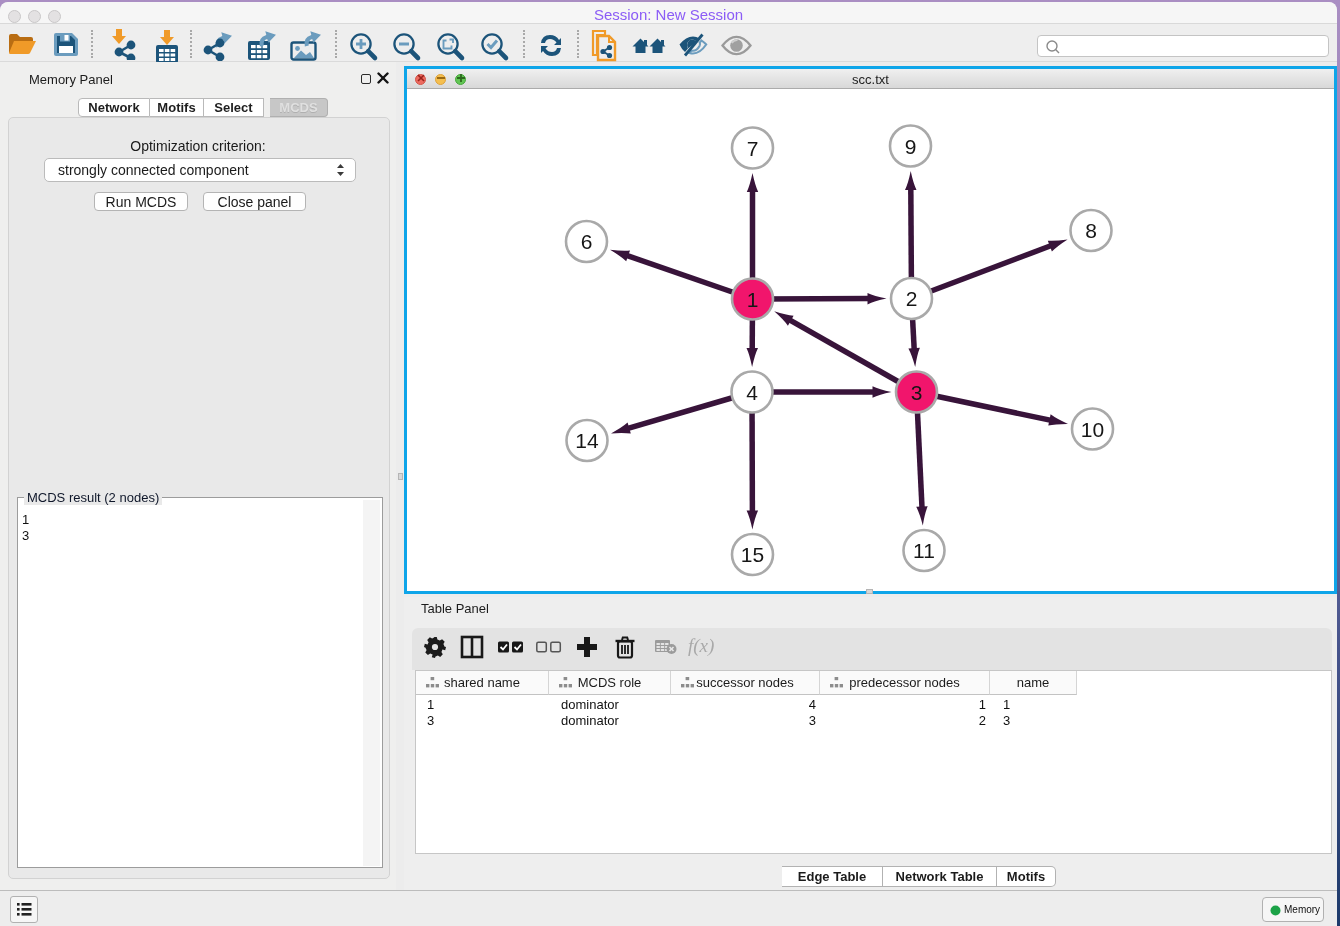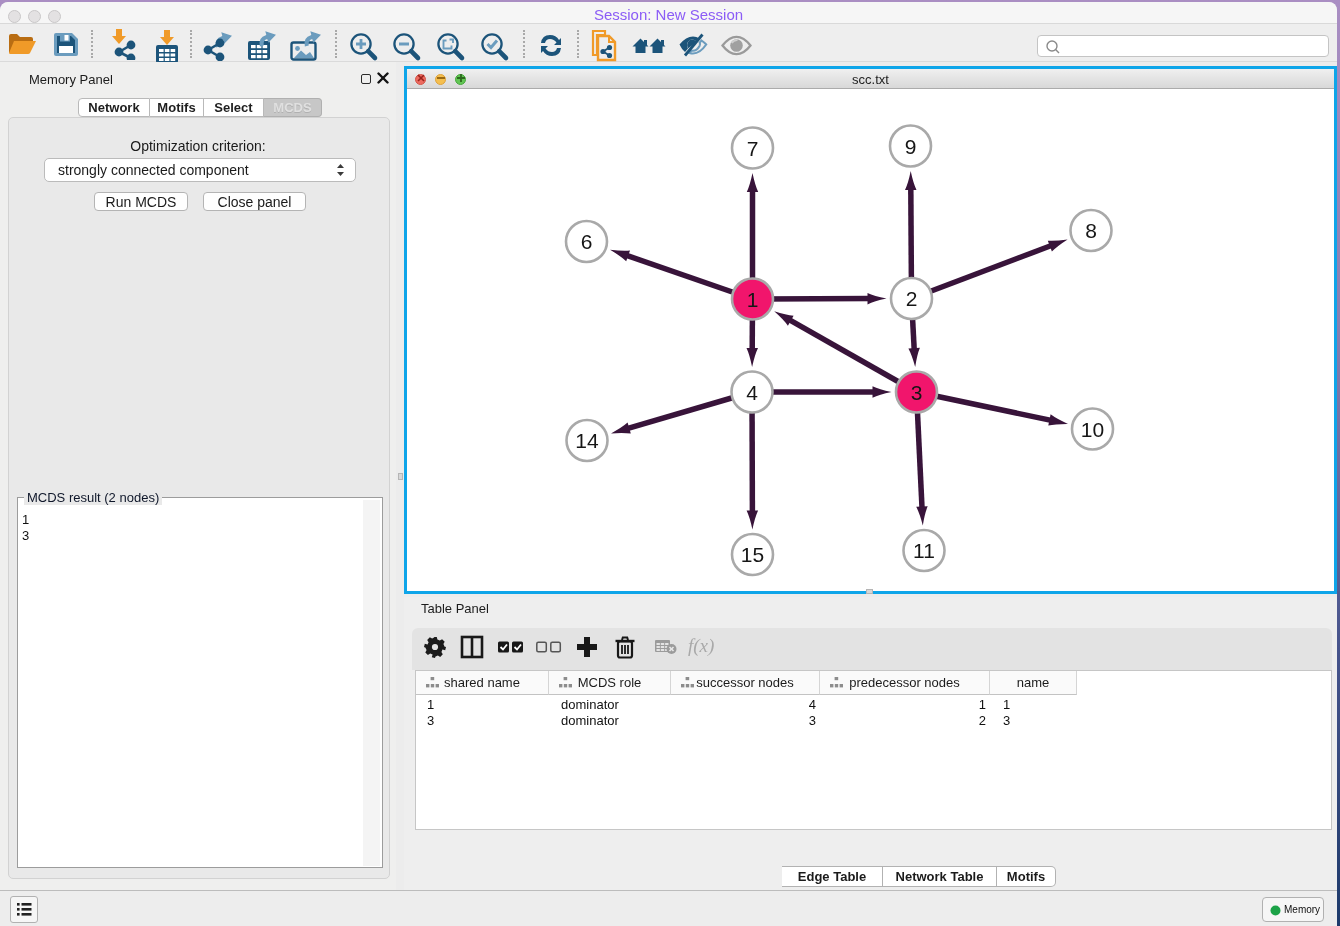--- a/index.html
+++ b/index.html
@@ -28,21 +28,21 @@
 #cptitle { position:absolute; left:29px; top:10px; font-size:13px; color:#1c1c1c; }
 .minbox { position:absolute; width:10px; height:10px; border:1.6px solid #2a2a2a; border-radius:2px; }
 #cpbody { position:absolute; left:8px; top:55px; width:382px; height:762px;
   background:#e9e9e9; border:1px solid #d2d2d2; border-radius:5px; }
 .tabs { position:absolute; display:flex; }
 .tab { height:19px; background:#fff; border:1px solid #b9b9b9; border-left:none;
   font-size:13px; font-weight:bold; color:#1e1e1e; text-align:center;
   line-height:18px; }
 .tab.first { border-left:1px solid #b9b9b9; border-radius:4px 0 0 4px; }
 .tab.last { border-radius:0 4px 4px 0; }
-.tab.sel { background:#c7c7c7; color:#e0e0e0; text-shadow:0 1px 0 #b0b0b0; border-color:#b0b0b0; }
+.tab.sel { background:#c7c7c7; color:#e0e0e0; text-shadow:0 1px 0 #b0b0b0; border-color:#b0b0b0;margin-left:6px; }
 #optlabel { position:absolute; left:0; top:76px; width:396px; text-align:center;
   font-size:14px; color:#1a1a1a; }
 #dropdown { position:absolute; left:44px; top:96px; width:312px; height:24px;
   background:#fff; border:1px solid #bbb; border-radius:5px; font-size:14px;
   color:#1a1a1a; line-height:22px; padding-left:13px; }
 .btn { position:absolute; height:19px; background:#fefefe; border:1px solid #b4b4b4;
   border-radius:4px; font-size:14px; color:#1a1a1a; text-align:center; line-height:19px; }
 #resultbox { position:absolute; left:17px; top:435px; width:366px; height:371px;
   background:#fff; border:1px solid #9c9c9c; }
 #resultlabel { position:absolute; left:24px; top:428px; background:#e9e9e9;
@@ -60,21 +60,21 @@
   background:linear-gradient(180deg,#f0f0f0,#d8d8d8); border-bottom:1px solid #ababab; }
 .mtl { position:absolute; top:4.5px; width:11px; height:11px; border-radius:50%; }
 #netname { position:absolute; top:3px; width:100%; text-align:center; font-size:13px; color:#222; }
 #graph { position:absolute; left:0px; top:20px; }
 #hgrip { left:866px; top:587px; width:7px; height:5px; background:#d7d7d7; border:1px solid #b5b5b5; }
 
 #tpanel { left:404px; top:595px; width:933px; height:293px; background:#eeeeee; }
 #tptitle { position:absolute; left:17px; top:4px; font-size:13px; color:#1c1c1c; }
 #ttoolbar { position:absolute; left:8px; top:31px; width:920px; height:42px;
   background:#e3e3e3; border-radius:6px 6px 0 0; }
-#tblarea { position:absolute; left:11px; top:73px; width:917px; height:160px;
+#tblarea { position:absolute; left:11px; top:73px; width:917px; height:184px;
   background:#fff; border:1px solid #c6c6c6; }
 .th { position:absolute; top:0; height:24px; background:#fafafa;
   border-right:1px solid #d5d5d5; border-bottom:1px solid #c3c3c3;
   font-size:13px; color:#1b1b1b; text-align:center; line-height:24px; }
 .td { position:absolute; font-size:13px; color:#111; height:16px; line-height:16px; }
 .btabs { position:absolute; top:269px; display:flex; left:290px; }
 .btab { height:21px; background:#fff; border:1px solid #b2b2b2; border-left:none;
   font-size:13px; font-weight:bold; color:#1b1b1b; text-align:center;
   line-height:20px; }
 .btab.first { border-left:1px solid #b2b2b2; border-radius:5px 0 0 5px;margin-top:47px; }

